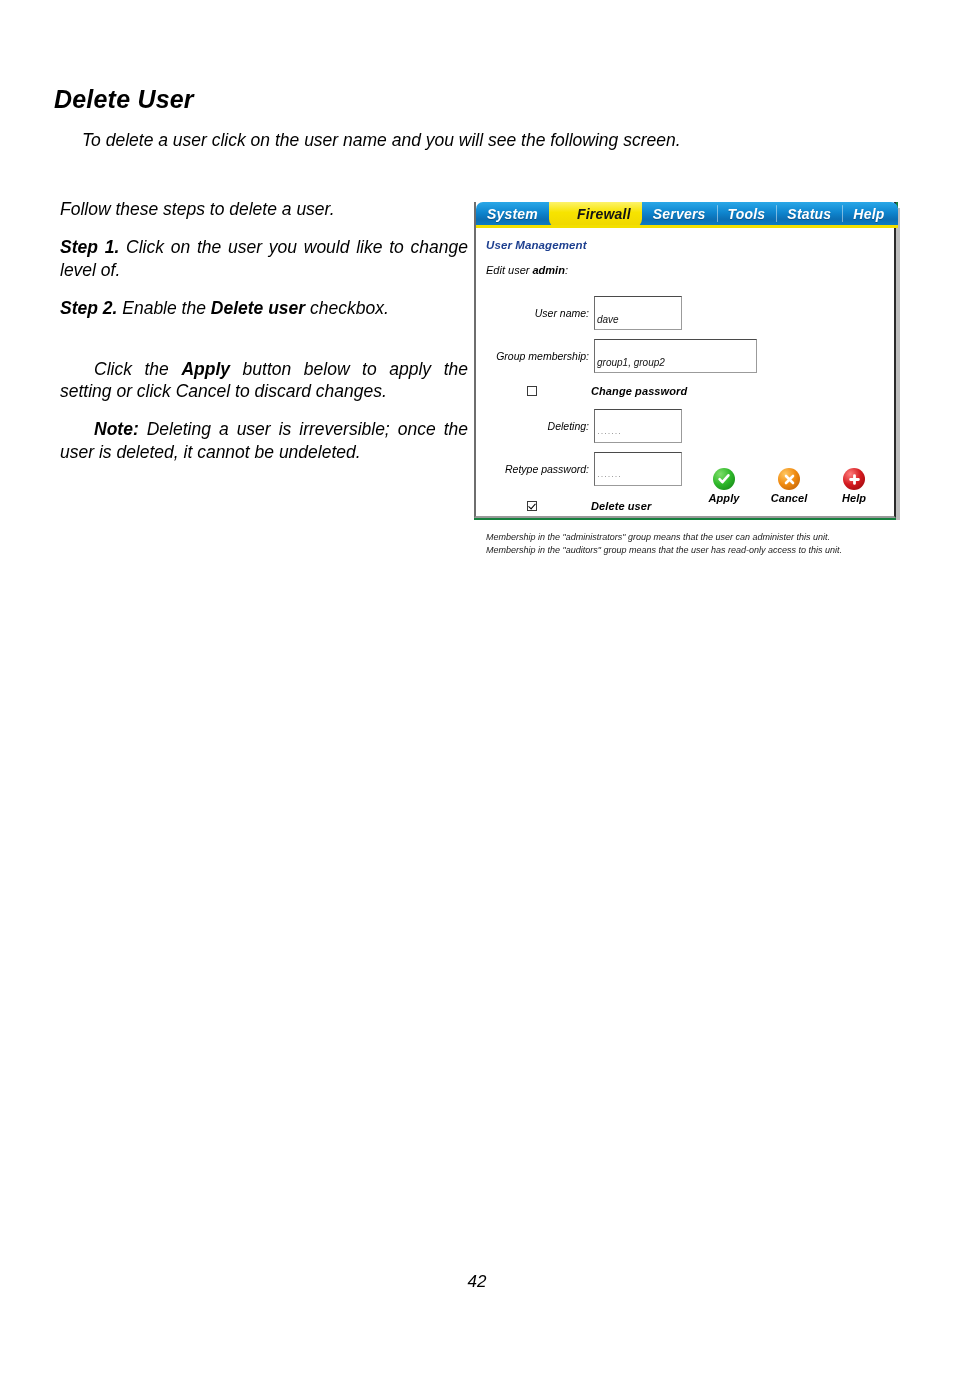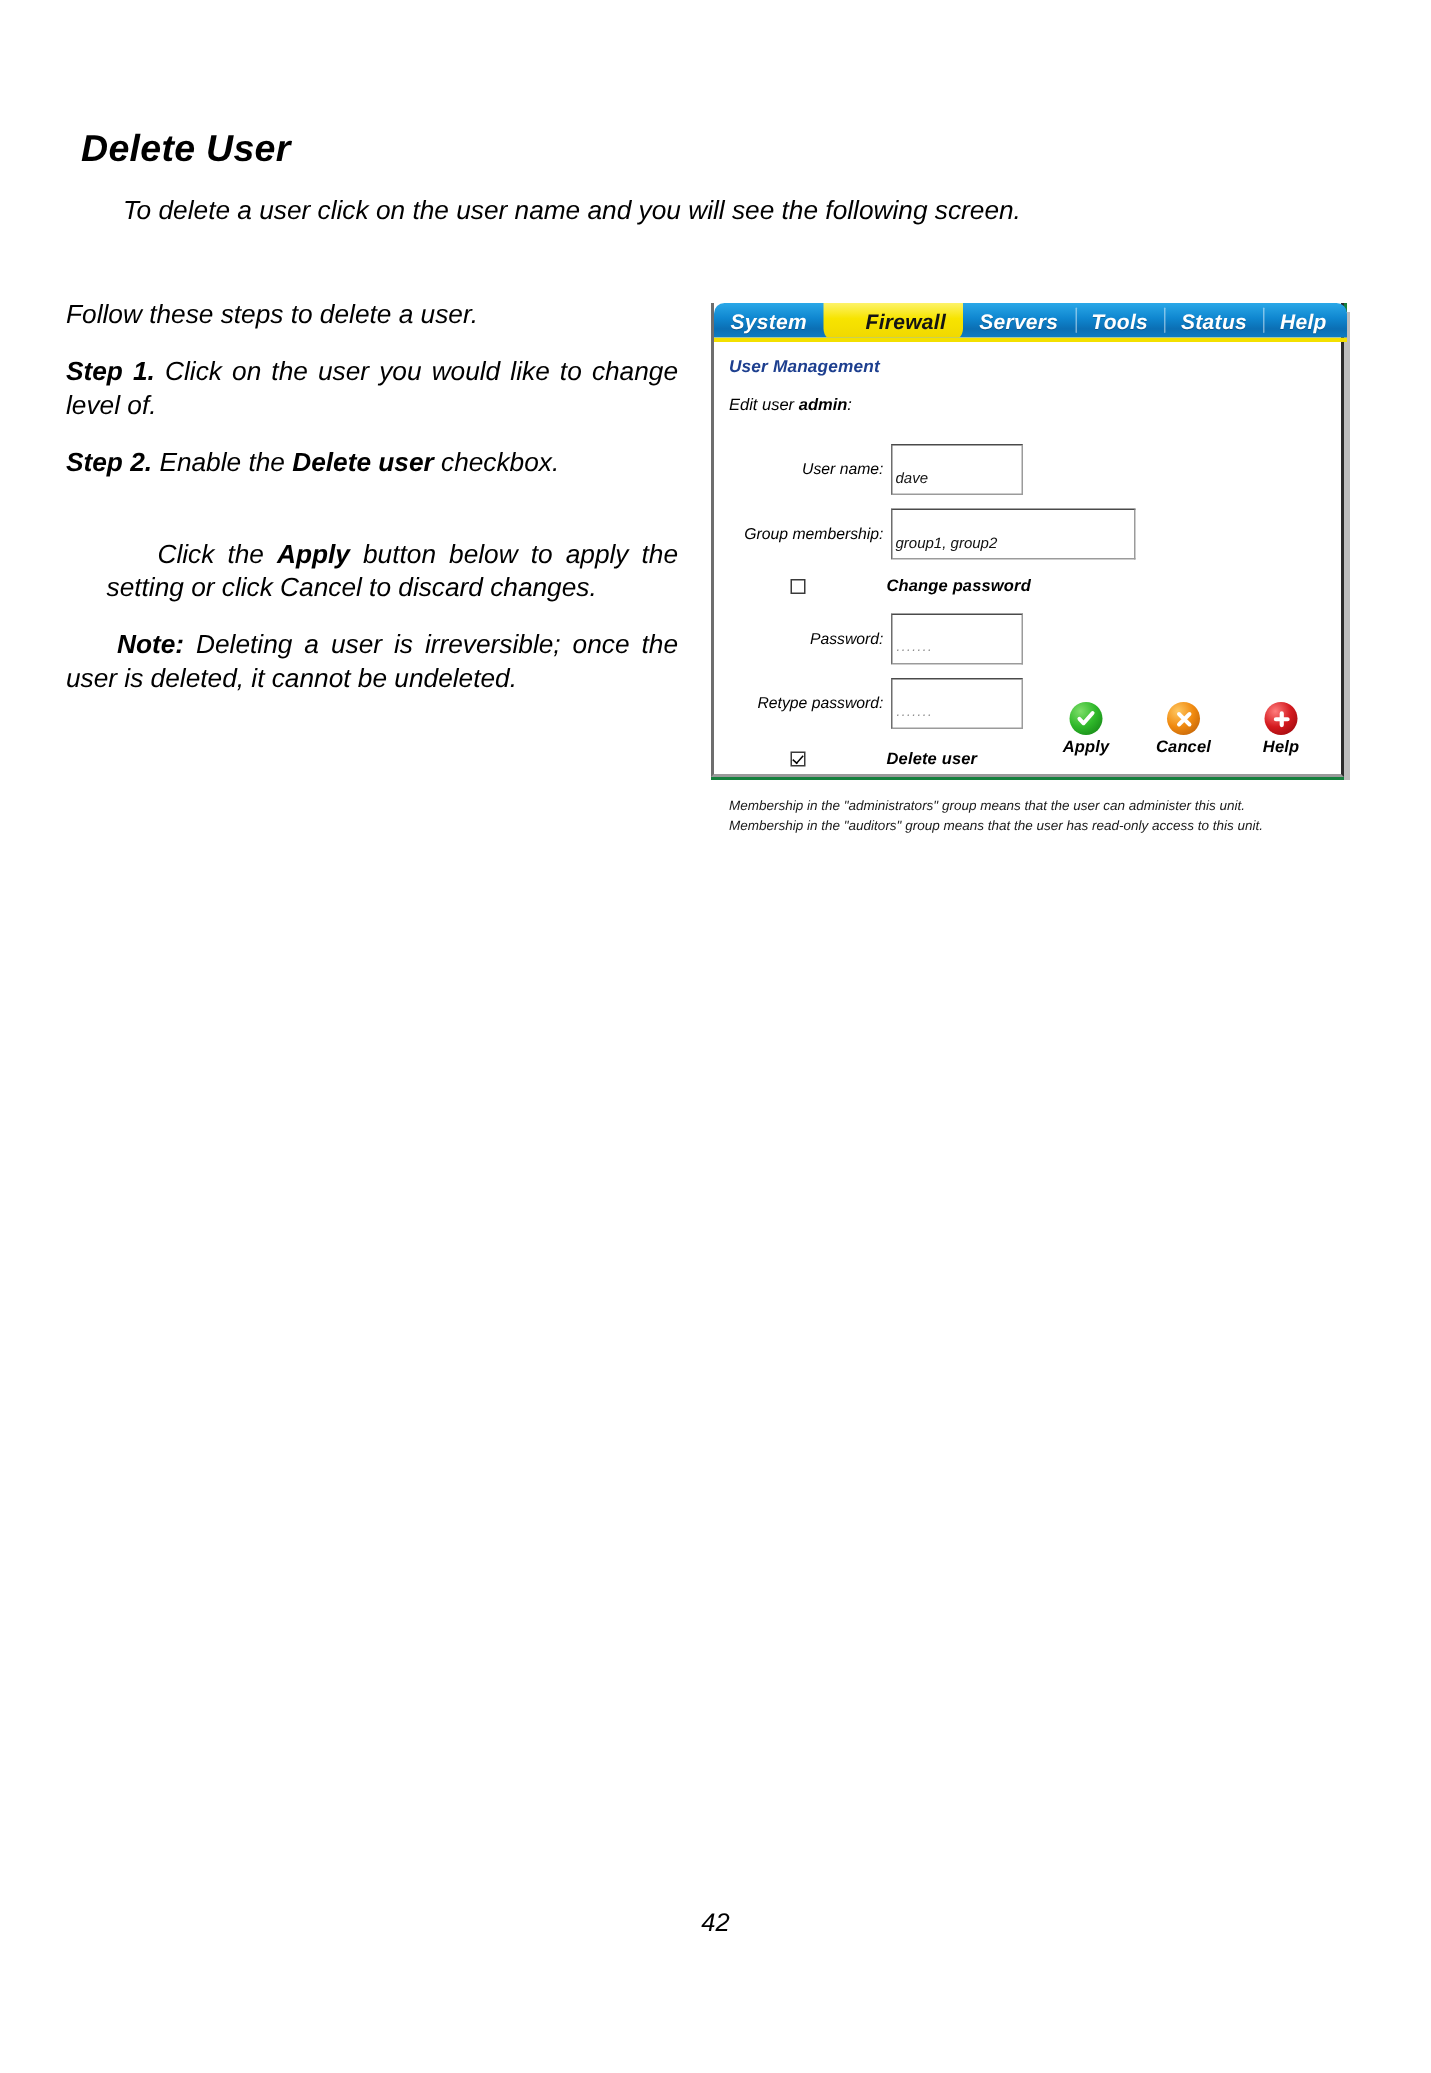--- a/index.html
+++ b/index.html
@@ -39,33 +39,33 @@
     left: 82px;
     top: 128px;
     width: 760px;
     font-size: 17.5px;
     line-height: 1.45;
   }
 
   
   .text-col {
     position: absolute;
-    left: 44px;
+    left: 60px;
     top: 198px;
     width: 408px;
     font-size: 17.5px;
     line-height: 1.28;
   }
   .text-col p {
     margin: 0 0 16px 0;
     text-align: justify;
     text-indent: 34px;
   }
   .text-col p.no-indent { text-indent: 0; }
-  .text-col p.gap-before { margin-top: 38px; margin-left: 27px; }
+  .text-col p.gap-before { margin-top: 38px; }
   .text-col b { font-weight: bold; }
 
   
   .shot {
     position: absolute;
     left: 474px;
     top: 202px;
     width: 424px;
     height: 318px;
     background: #15803d;
@@ -336,21 +336,21 @@
           <div class="form-label">Group membership:</div>
           <div class="text-input in-group">group1, group2</div>
         </div>
 
         <div class="check-row">
           <div class="cbox"></div>
           <div class="check-label">Change password</div>
         </div>
 
         <div class="form-row">
-          <div class="form-label">Password:</div>
+          <div class="form-label">Deleting:</div>
           <div class="text-input in-pass">·······</div>
         </div>
 
         <div class="form-row">
           <div class="form-label">Retype password:</div>
           <div class="text-input in-pass">·······</div>
         </div>
 
         <div class="check-row second">
           <div class="cbox checked"></div>

